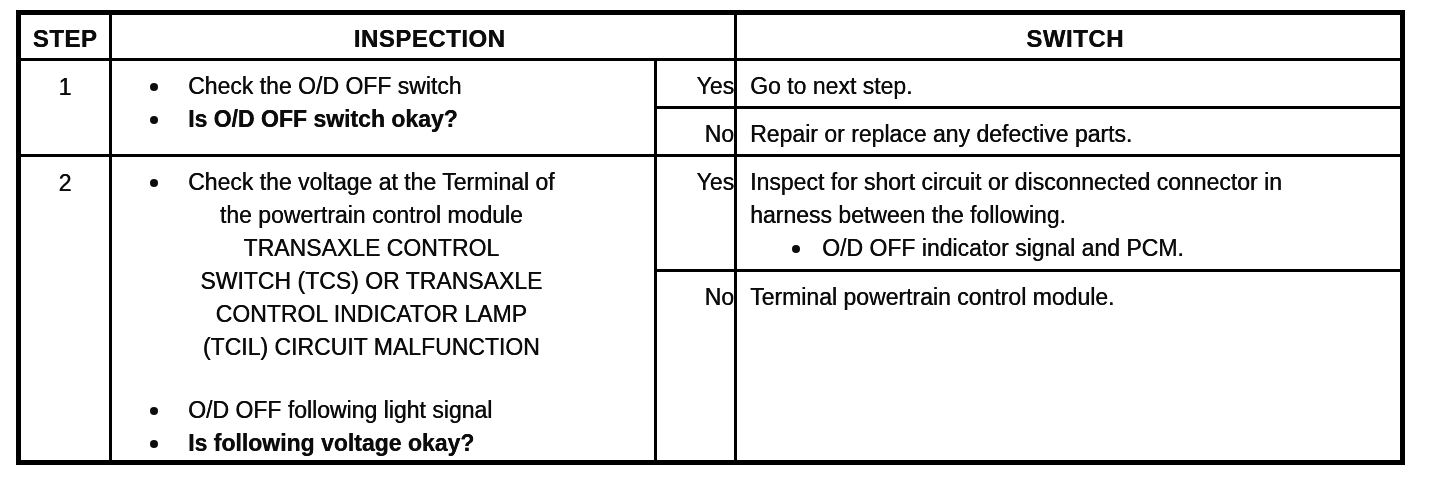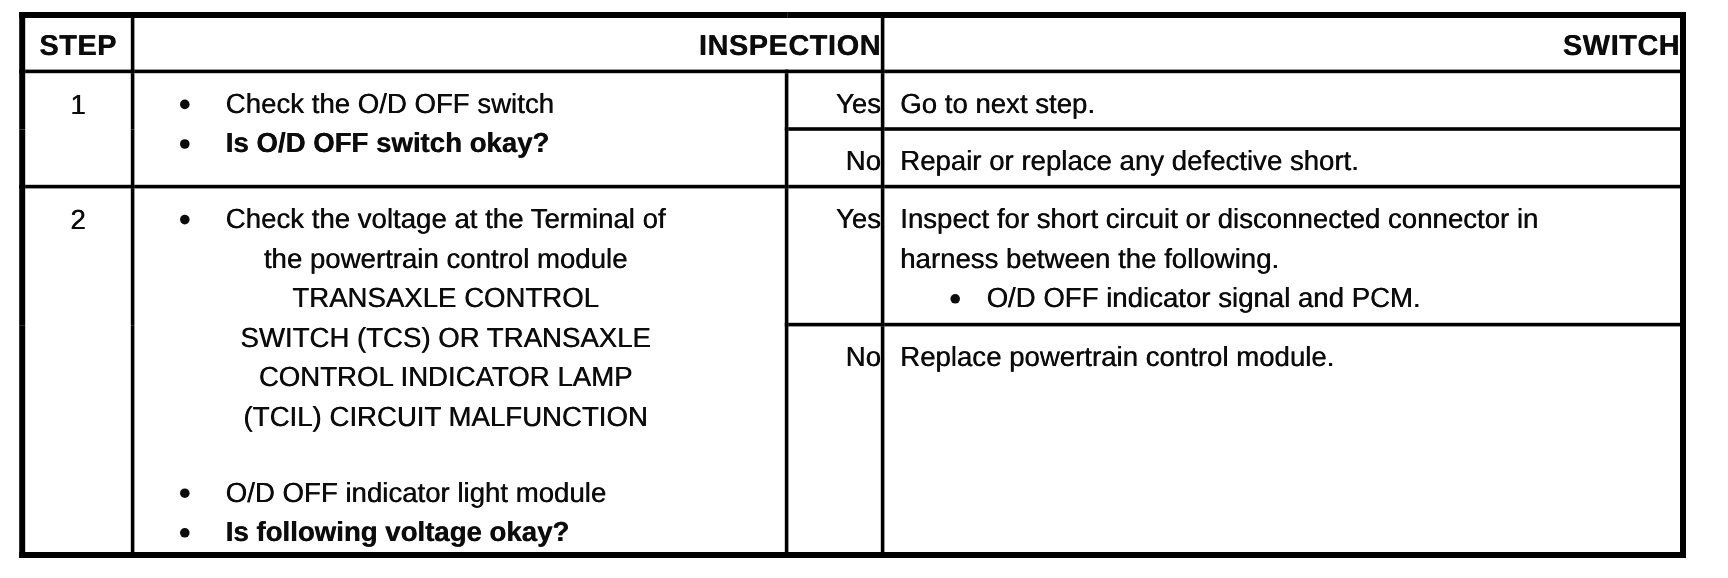--- a/index.html
+++ b/index.html
@@ -38,21 +38,21 @@
 
   tr.r-header  { height: 47px; }
   tr.r-1a      { height: 48px; }
   tr.r-1b      { height: 48px; }
   tr.r-2a      { height: 114px; }
   tr.r-2b      { height: 190px; }
 
   th {
     font-size: 24px;
     font-weight: bold;
-    text-align: right;
+    text-align: center;
     padding: 7px 0 0 13px;
     letter-spacing: 0.5px;
   }
   th.th-step { text-align: center; padding-left: 0; }
 
   td.step-cell {
     text-align: center;
     padding-top: 10px;
   }
 
@@ -114,58 +114,58 @@
       </td>
       <td class="yn-cell">Yes</td>
       <td class="action-cell">
         <div class="lines">Go to next step.</div>
       </td>
     </tr>
 
     <tr class="r-1b">
       <td class="yn-cell">No</td>
       <td class="action-cell">
-        <div class="lines">Repair or replace any defective short.</div>
+        <div class="lines">Repair or replace any defective parts.</div>
       </td>
     </tr>
 
     <tr class="r-2a">
       <td class="step-cell" rowspan="2">2</td>
       <td class="insp-cell" rowspan="2">
         <div class="bullet-item">
           <span class="bullet"></span>
           <span class="lines">Check the voltage at the Terminal of
 the powertrain control module
 TRANSAXLE CONTROL
 SWITCH (TCS) OR TRANSAXLE
 CONTROL INDICATOR LAMP
 (TCIL) CIRCUIT MALFUNCTION</span>
         </div>
         <div class="gap"></div>
         <div class="bullet-item">
           <span class="bullet"></span>
-          <span class="lines">O/D OFF indicator light module</span>
+          <span class="lines">O/D OFF following light signal</span>
         </div>
         <div class="bullet-item bold">
           <span class="bullet"></span>
           <span class="lines">Is following voltage okay?</span>
         </div>
       </td>
       <td class="yn-cell">Yes</td>
       <td class="action-cell">
         <div class="lines">Inspect for short circuit or disconnected connector in
 harness between the following.</div>
         <div class="bullet-item">
           <span class="bullet"></span>
           <span class="lines">O/D OFF indicator signal and PCM.</span>
         </div>
       </td>
     </tr>
 
     <tr class="r-2b">
       <td class="yn-cell">No</td>
       <td class="action-cell">
-        <div class="lines">Replace powertrain control module.</div>
+        <div class="lines">Terminal powertrain control module.</div>
       </td>
     </tr>
   </tbody>
     </table>
 </div>
 
 </body></html>

